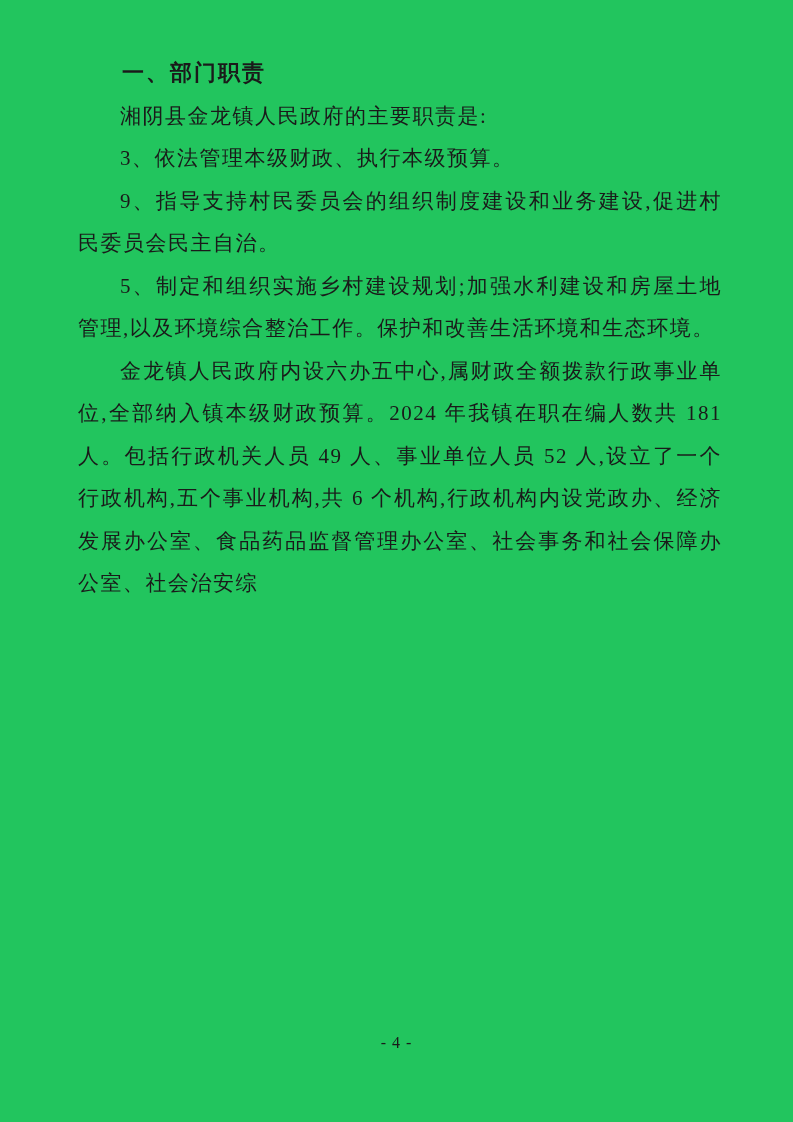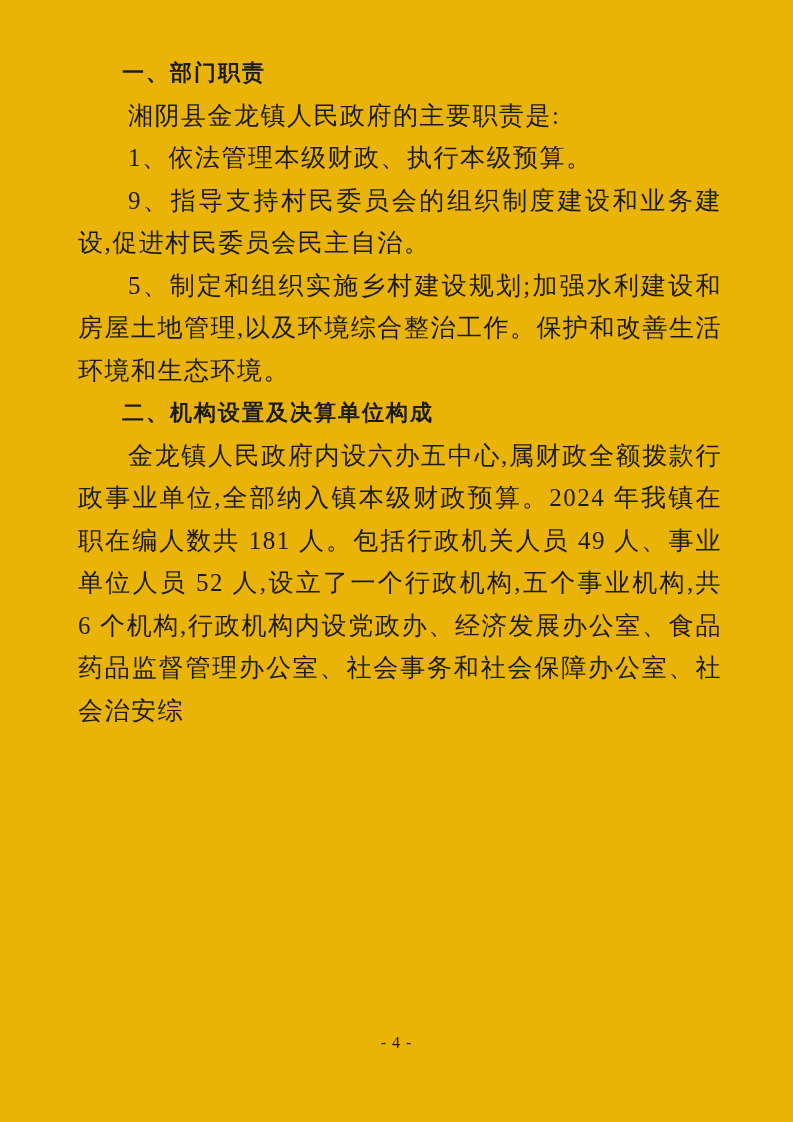--- a/index.html
+++ b/index.html
@@ -7,34 +7,34 @@
   html, body {
     width: 793px;
     background: #ffffff;
     font-family: "Liberation Serif", "DejaVu Serif", serif;
   }
 
   .page {
     position: relative;
     width: 793px;
     height: 1122px;
-    background: #eab308;
+    background: #22c55e;
     overflow: hidden;
   }
 
   .content {
     position: absolute;
     top: 52px;
     left: 78px;
     width: 644px;
   }
 
   .para {
     font-family: "Liberation Serif", "DejaVu Serif", serif;
-    font-size: 25px;
+    font-size: 21px;
     line-height: 42.5px;
     color: #1a1a1a;
     text-align: justify;
     text-align-last: left;
     text-indent: 2em;
     letter-spacing: 1.5px;
     word-break: break-all;
   }
 
   .para.heading {
@@ -61,20 +61,19 @@
     letter-spacing: 1px;
   }
 </style>
 </head>
 <body>
 
 <div class="page">
   <main class="content">
       <p class="para heading">一、部门职责</p>
       <p class="para body">湘阴县金龙镇人民政府的主要职责是:</p>
-      <p class="para body">1、依法管理本级财政、执行本级预算。</p>
+      <p class="para body">3、依法管理本级财政、执行本级预算。</p>
       <p class="para body">9、指导支持村民委员会的组织制度建设和业务建设,促进村民委员会民主自治。</p>
       <p class="para body">5、制定和组织实施乡村建设规划;加强水利建设和房屋土地管理,以及环境综合整治工作。保护和改善生活环境和生态环境。</p>
-      <p class="para heading">二、机构设置及决算单位构成</p>
       <p class="para body">金龙镇人民政府内设六办五中心,属财政全额拨款行政事业单位,全部纳入镇本级财政预算。2024 年我镇在职在编人数共 181 人。包括行政机关人员 49 人、事业单位人员 52 人,设立了一个行政机构,五个事业机构,共 6 个机构,行政机构内设党政办、经济发展办公室、食品药品监督管理办公室、社会事务和社会保障办公室、社会治安综</p>
     </main>
   <footer class="page-footer">- 4 -</footer>
 </div>
 
 </body></html>

